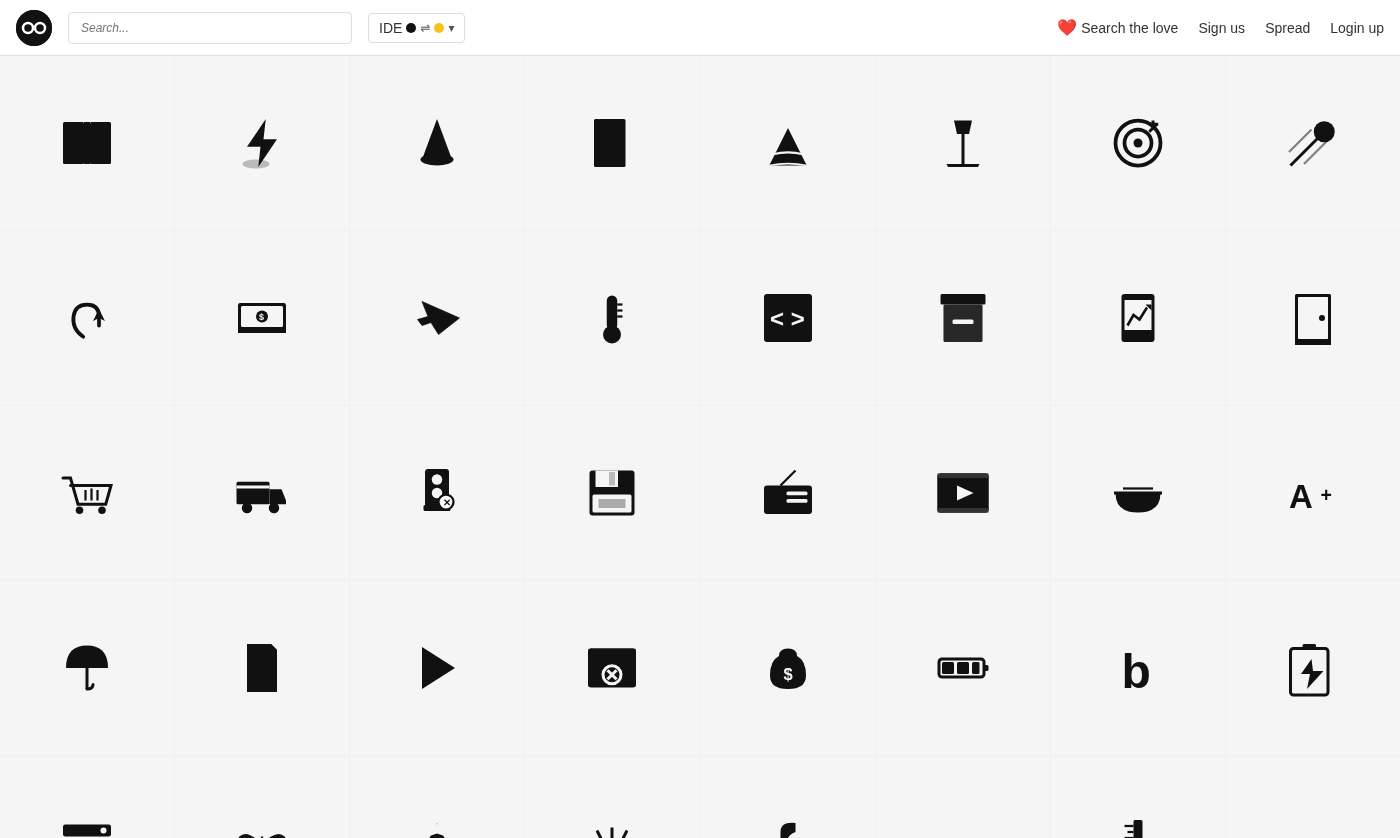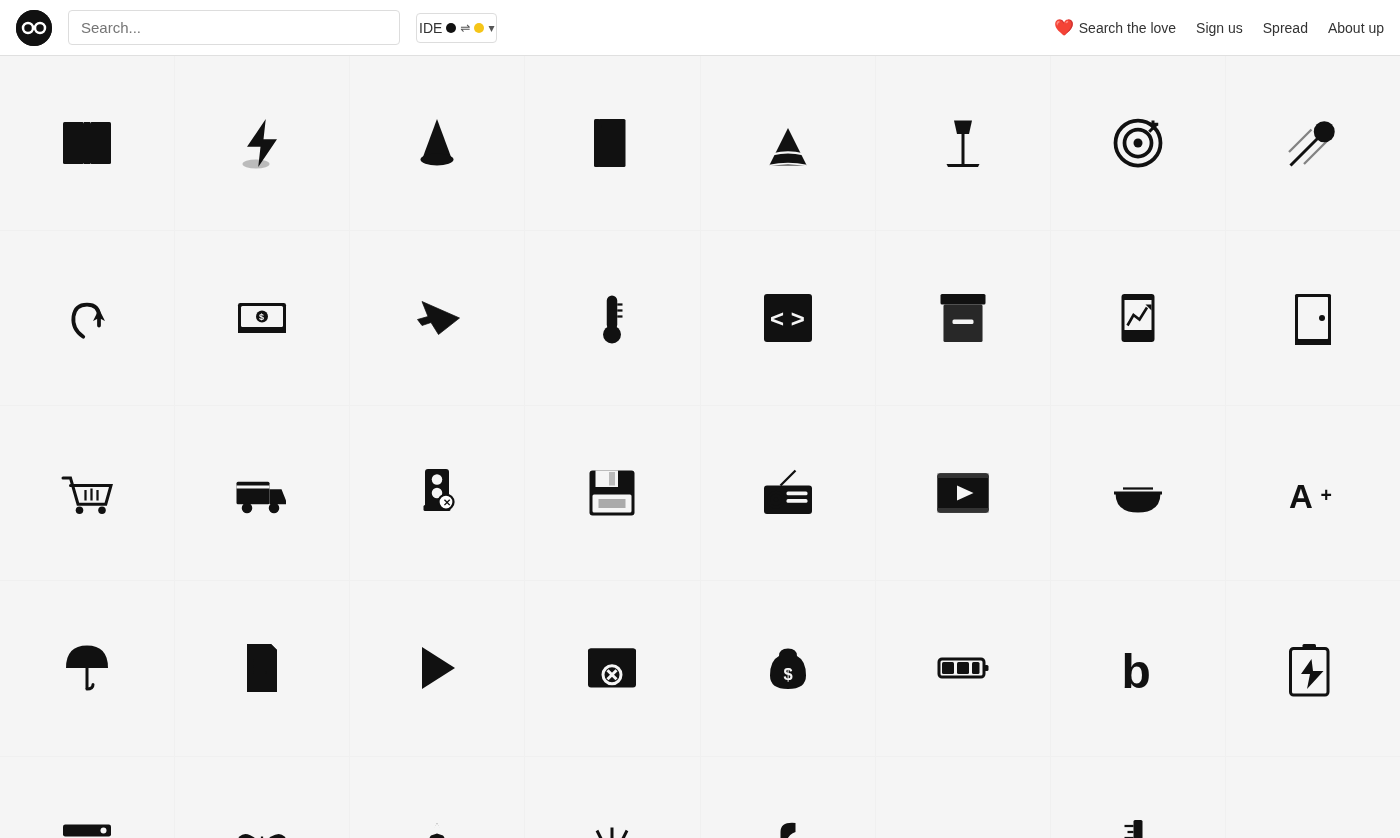--- a/index.html
+++ b/index.html
@@ -32,32 +32,33 @@
       align-items: center;
       justify-content: center;
       color: #fff;
       font-size: 14px;
       font-weight: bold;
     }
     .search-input {
       border: 1px solid #ddd;
       border-radius: 4px;
       padding: 8px 12px;
-      font-size: 15px;
-      width: 332px;
+      font-size: 12px;
+      width: 284px;
       outline: none;
       color: #999;
+      font-style: italic;
     }
     .filter-bar {
       display: flex;
       align-items: center;
       gap: 4px;
       border: 1px solid #ddd;
       border-radius: 4px;
-      padding: 6px 2px;
+      padding: 6px 10px;
       background: #fff;
       font-size: 14px;
       color: #333;
       cursor: pointer;
     }
     .dot-black { width: 10px; height: 10px; border-radius: 50%; background: #111; display: inline-block; }
     .dot-yellow { width: 10px; height: 10px; border-radius: 50%; background: #f5c518; display: inline-block; }
     .arrows-icon { font-size: 12px; color: #555; }
     .chevron-down { font-size: 12px; color: #555; }
     .header-right {
@@ -117,21 +118,21 @@
     <span class="chevron-down">▾</span>
   </div>
 
   <div class="header-right">
     <div class="spread-love">
       <span class="heart-icon">❤️</span>
       <span>Search the love</span>
     </div>
     <a class="nav-link">Sign us</a>
     <a class="nav-link">Spread</a>
-    <a class="nav-link">About up</a>
+    <a class="nav-link">Login up</a>
   </div>
 </header>
 
 <div class="icon-grid">
 
   <div class="icon-cell">
     <svg viewBox="0 0 80 80">
         <rect x="8" y="12" width="28" height="56" rx="2"></rect>
         <rect x="44" y="12" width="28" height="56" rx="2"></rect>
         <rect x="36" y="12" width="8" height="56" fill="#111"></rect>

